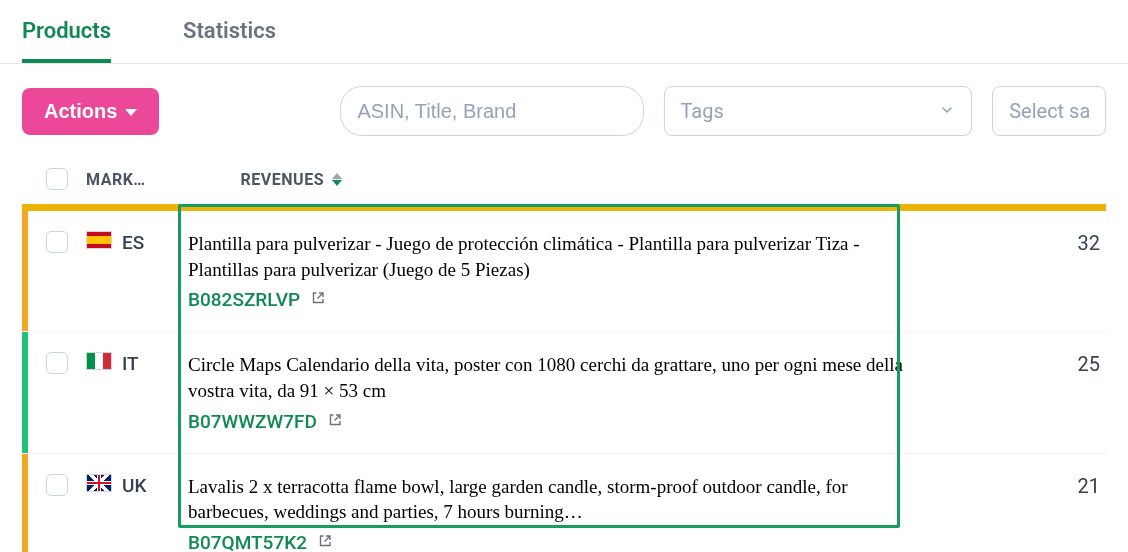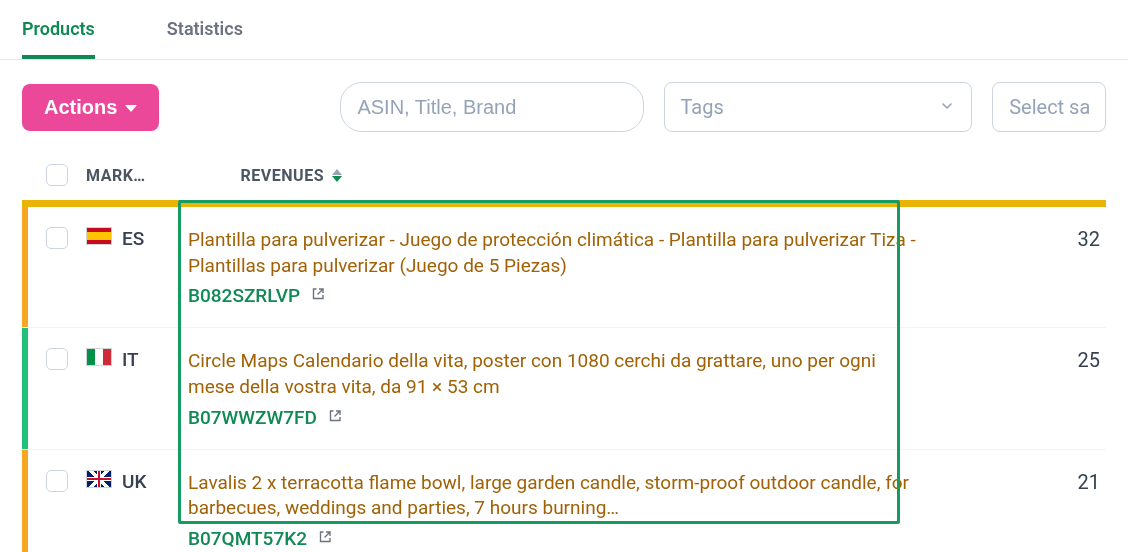--- a/index.html
+++ b/index.html
@@ -13,21 +13,21 @@
   }
 
   
   .tabs {
     display: flex;
     gap: 72px;
     padding: 18px 22px 0 22px;
     border-bottom: 1px solid #e5e7eb;
   }
   .tab {
-    font-size: 18px;
+    font-size: 22px;
     font-weight: 600;
     color: #6b7280;
     padding-bottom: 16px;
     border-bottom: 4px solid transparent;
     cursor: pointer;
   }
   .tab.active {
     color: #108a54;
     border-bottom-color: #108a54;
   }
@@ -161,22 +161,23 @@
   }
 
   .cell.title {
     flex: 1 1 auto;
     flex-direction: column;
     align-items:flex-start;
     gap:6px;
     padding-right:20px;
   }
   .title-link {
-    color:#a16207;
+    color:#000000;
     line-height:1.35;
+    font-family:Liberation Serif, serif;
   }
   .asin-line {
     display:flex; align-items:center; gap:10px;
     color:#108a54; font-weight:500;
   }
   .ext-icon { color:#6b7280; }
 
   .cell.rev {
     width:160px; flex:0 0 160px; justify-content:flex-end; padding-right:6px; font-size:20px; color:#374151;
   }

